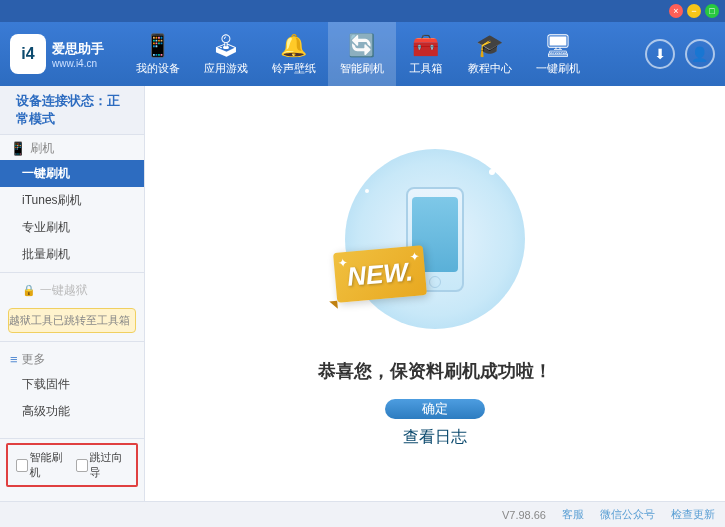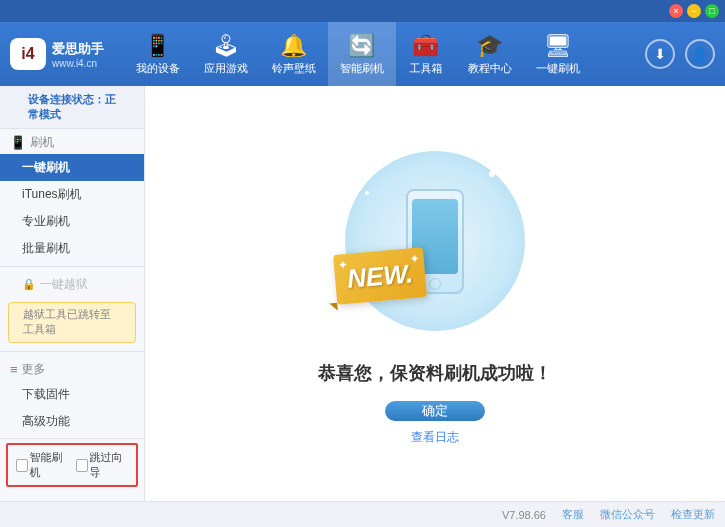--- a/index.html
+++ b/index.html
@@ -24,25 +24,25 @@
       align-items: center;
       padding: 0 10px;
     }
     .logo {
       display: flex;
       align-items: center;
       margin-right: 20px;
       min-width: 90px;
     }
     .logo-icon {
-      width: 36px; height: 32px;
+      width: 36px; height: 40px;
       background: #fff;
       border-radius: 8px;
       display: flex; align-items: center; justify-content: center;
-      font-size: 16px; font-weight: bold; color: #7f1d1d;
+      font-size: 16px; font-weight: bold; color: #0c4a6e;
       margin-right: 6px;
     }
     .logo-text { display: flex; flex-direction: column; }
     .logo-text-main { font-size: 13px; font-weight: bold; color: #fff; }
     .logo-text-sub { font-size: 10px; color: #cce0ff; }
 
     .nav-items { display: flex; align-items: center; flex: 1; gap: 0; }
     .nav-item {
       display: flex; flex-direction: column; align-items: center; justify-content: center;
       padding: 6px 12px; cursor: pointer; color: #fff; font-size: 11px; min-width: 60px;
@@ -69,22 +69,22 @@
     
     .sidebar {
       width: 145px;
       background: #f5f7fa;
       border-right: 1px solid #dde2ec;
       display: flex;
       flex-direction: column;
       overflow: hidden;
     }
     .sidebar-status {
-      padding: 6px 28px;
-      font-size: 11px;
+      padding: 6px 16px;
+      font-size: 13px;
       color: #666;
       border-bottom: 1px solid #dde2ec;
       background: #eef1f7;
     }
     .sidebar-status span { color: #2d6cc0; font-weight: bold; }
 
     .sidebar-section {
       padding: 0;
     }
     .sidebar-section-header {
@@ -108,21 +108,21 @@
       font-size: 12px; color: #bbb;
       display: flex; align-items: center; gap: 4px;
     }
     .sidebar-disabled .lock-icon { font-size: 11px; }
 
     .sidebar-note {
       margin: 4px 8px;
       background: #fff3cd;
       border: 1px solid #f0d060;
       border-radius: 4px;
-      padding: 4px 14px;
+      padding: 4px 0;
       font-size: 11px;
       color: #888;
       line-height: 1.4;
     }
 
     
     .content {
       flex: 1;
       background: #fff;
       display: flex;
@@ -242,22 +242,22 @@
       background: linear-gradient(180deg, #4d9de0 0%, #2d7cc0 100%);
       color: #fff;
       border: none;
       border-radius: 16px;
       font-size: 13px;
       cursor: pointer;
       margin-bottom: 8px;
     }
 
     .view-log-link {
-      font-size: 12px;
-      color: #3b82f6;
+      font-size: 16px;
+      color: #0c4a6e;
       cursor: pointer;
       text-decoration: none;
     }
 
     
     .bottom-bar {
       height: 26px;
       background: #f0f2f7;
       border-top: 1px solid #dde2ec;
       display: flex;

